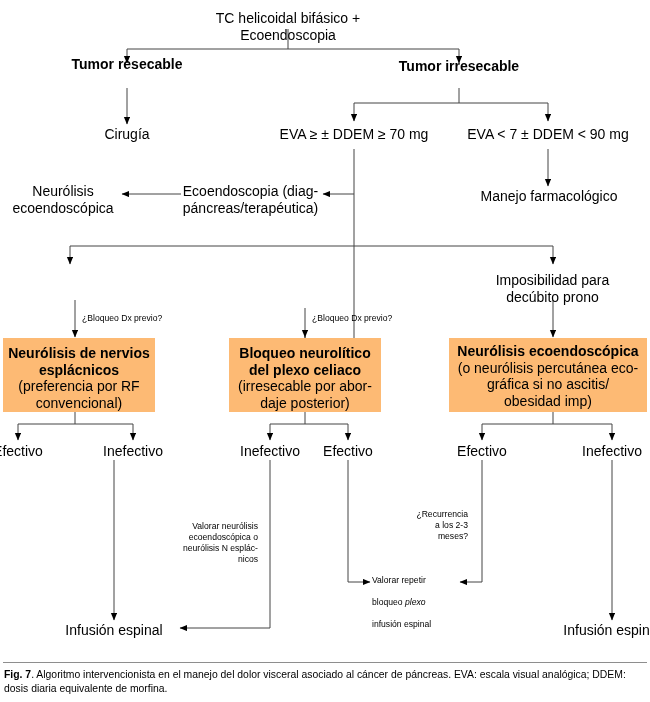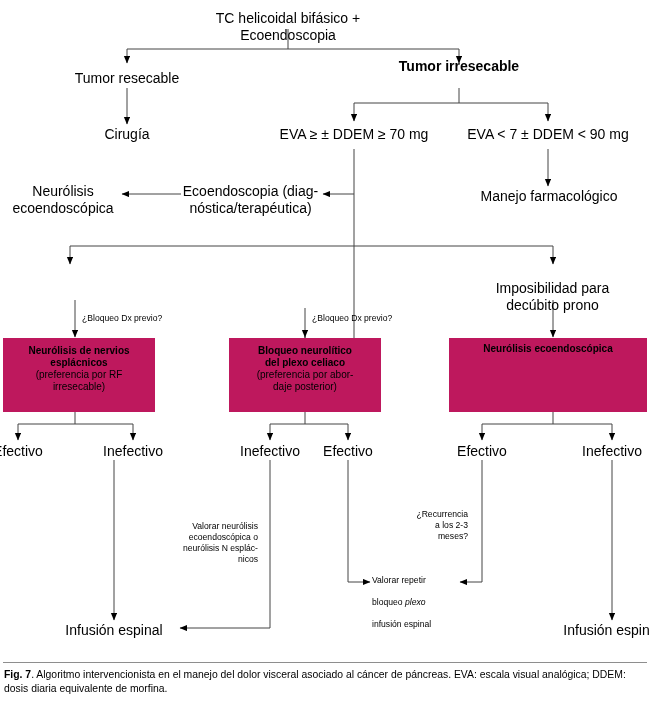--- a/index.html
+++ b/index.html
@@ -28,24 +28,24 @@
   }
   .node {
     position: absolute;
     text-align: center;
     line-height: 1.18;
     white-space: pre-line;
   }
   .t13 { font-size: 14px; }
   .gbox {
     position: absolute;
-    background: #be185d;
+    background: #fdba74;
     text-align: center;
     line-height: 1.19;
-    font-size: 10px;
+    font-size: 14px;
     box-sizing: border-box;
     padding-top: 7px;
   }
   .gbox .hd {
     font-weight: bold;
     white-space: pre-line;
     display: block;
   }
   .gbox .sub {
     font-weight: normal;
@@ -160,62 +160,65 @@
 
       <path d="M482,460 L482,582"></path>
       <path d="M482,582 L460,582" marker-end="url(#ah)"></path>
 
       <path d="M612,460 L612,620" marker-end="url(#ah)"></path>
     </g>
   </svg>
 
   <div class="node t13" style="left:168px; top:10px; width:240px;">TC helicoidal bifásico + Ecoendoscopia</div>
 
-  <div class="node t13" style="left:47px; top:70px; width:160px; font-weight:normal;">Tumor resecable</div>
+  <div class="node t13" style="left:47px; top:56px; width:160px; font-weight:bold;">Tumor resecable</div>
 
   <div class="node t13" style="left:379px; top:58px; width:160px; font-weight:bold;">Tumor irresecable</div>
 
   <div class="node t13" style="left:77px; top:126px; width:100px;">Cirugía</div>
 
   <div class="node t13" style="left:264px; top:126px; width:180px;">EVA ≥ ± DDEM ≥ 70 mg</div>
 
   <div class="node t13" style="left:458px; top:126px; width:180px;">EVA &lt; 7 ± DDEM &lt; 90 mg</div>
 
   <div class="node t13" style="left:8px; top:183px; width:110px;">Neurólisis
 ecoendoscópica</div>
 
   <div class="node t13" style="left:178px; top:183px; width:145px;">Ecoendoscopia (diag-
-nóstica/terapéutica)</div>
+páncreas/terapéutica)</div>
 
   <div class="node t13" style="left:468px; top:188px; width:162px;">Manejo farmacológico</div>
 
 
-  <div class="node t13" style="left:470px; top:280px; width:165px;">Imposibilidad para
+  <div class="node t13" style="left:470px; top:272px; width:165px;">Imposibilidad para
 decúbito prono</div>
 
   <div class="note" style="left:82px; top:313px; width:115px; text-align:left;">¿Bloqueo Dx previo?</div>
 
   <div class="note" style="left:312px; top:313px; width:115px; text-align:left;">¿Bloqueo Dx previo?</div>
 
   <div class="gbox" style="left:3px; top:338px; width:152px; height:74px;">
     <span class="hd">Neurólisis de nervios
 esplácnicos</span>
     <span class="sub">(preferencia por RF
-irresecable)</span>
+convencional)</span>
   </div>
 
   <div class="gbox" style="left:229px; top:338px; width:152px; height:74px;">
     <span class="hd">Bloqueo neurolítico
 del plexo celiaco</span>
-    <span class="sub">(preferencia por abor-
+    <span class="sub">(irresecable por abor-
 daje posterior)</span>
   </div>
 
   <div class="gbox" style="left:449px; top:338px; width:198px; height:74px; padding-top:5px;">
     <span class="hd">Neurólisis ecoendoscópica</span>
+    <span class="sub">(o neurólisis percutánea eco-
+gráfica si no ascitis/
+obesidad imp)</span>
   </div>
 
   <div class="node t13" style="left:-22px; top:443px; width:80px;">Efectivo</div>
   <div class="node t13" style="left:88px; top:443px; width:90px;">Inefectivo</div>
   <div class="node t13" style="left:225px; top:443px; width:90px;">Inefectivo</div>
   <div class="node t13" style="left:308px; top:443px; width:80px;">Efectivo</div>
   <div class="node t13" style="left:442px; top:443px; width:80px;">Efectivo</div>
   <div class="node t13" style="left:567px; top:443px; width:90px;">Inefectivo</div>
 
   <div class="note" style="left:143px; top:521px; width:115px;">Valorar neurólisis

